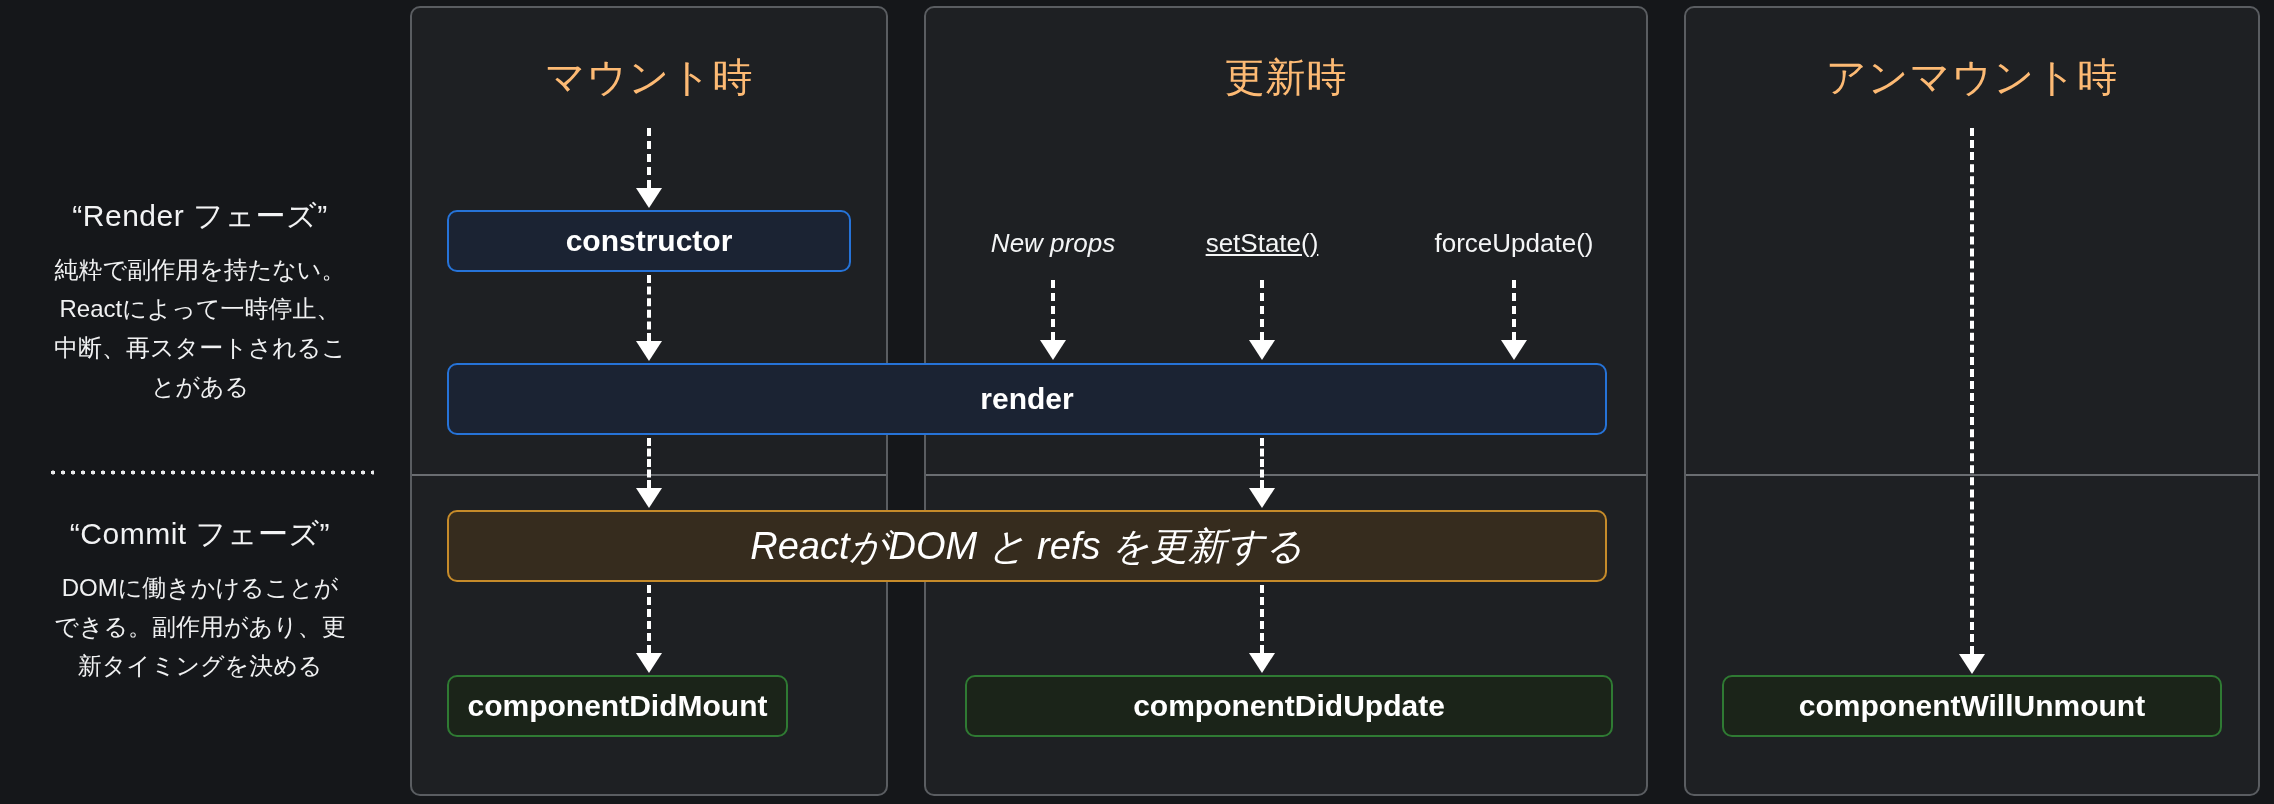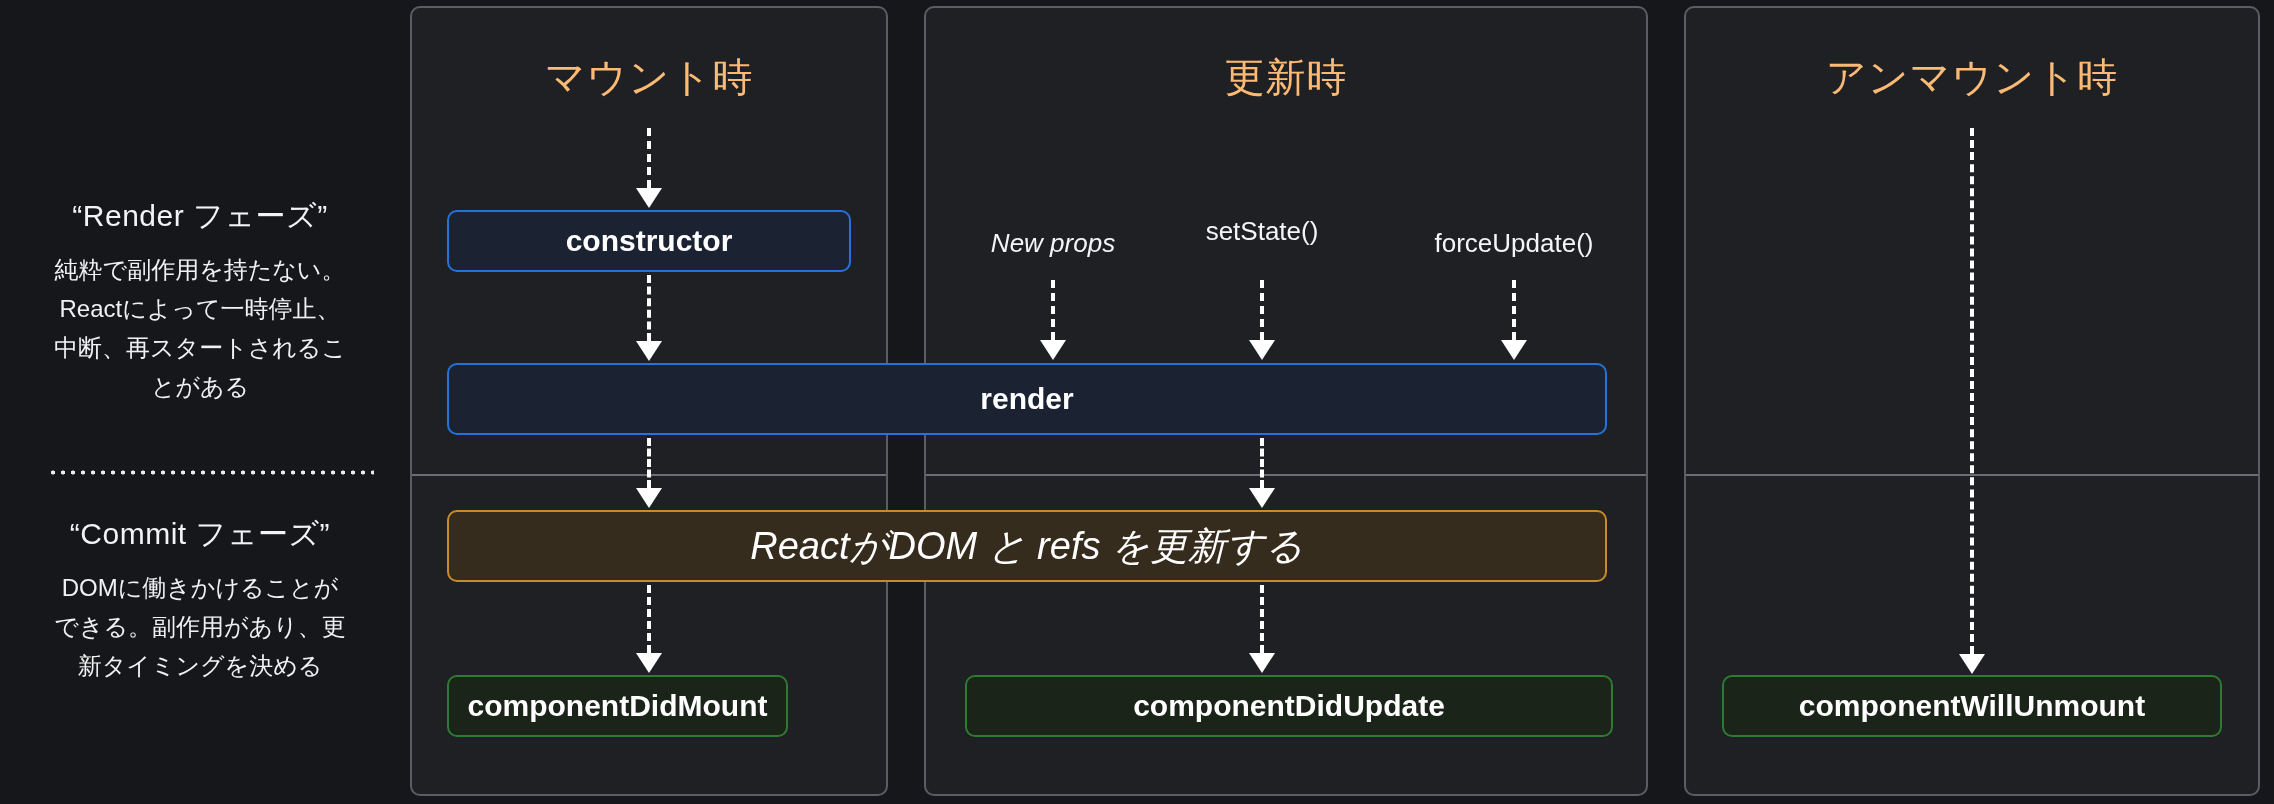--- a/index.html
+++ b/index.html
@@ -251,21 +251,21 @@
     <div class="shaft" style="height:68px;"></div>
     <div class="head"></div>
   </div>
 
   <div class="arrow" style="left:1958px; top:128px; width:28px; height:546px;">
     <div class="shaft" style="height:526px;"></div>
     <div class="head"></div>
   </div>
 
   <div class="trigger italic" style="left:1053px; top:228px;">New props</div>
-  <div class="trigger" style="left:1262px; top:216px;">setState()</div>
+  <div class="trigger" style="left:1262px; top:228px;text-decoration:underline;">setState()</div>
   <div class="trigger" style="left:1514px; top:228px;">forceUpdate()</div>
 
   <div class="flowbox box-blue" id="box-constructor">
     <span class="box-label-bold">constructor</span>
   </div>
 
   <div class="flowbox box-blue" id="box-render">
     <span class="box-label-bold">render</span>
   </div>
 

